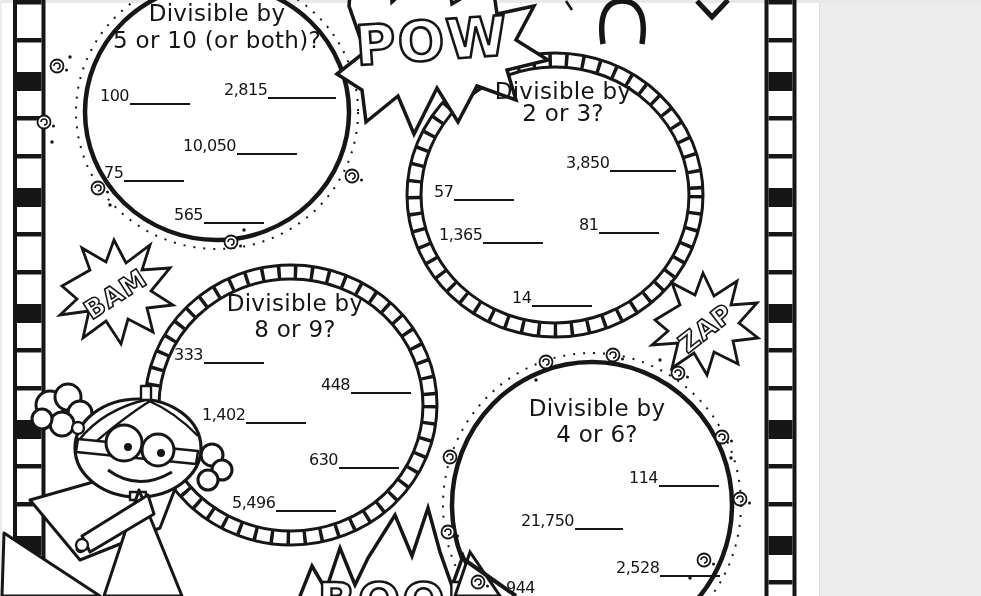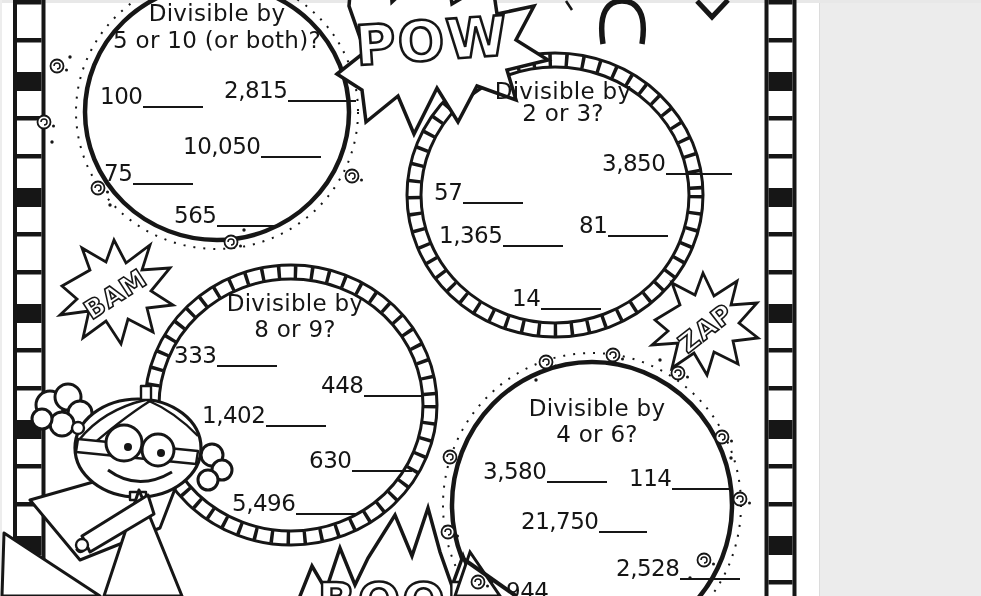--- a/index.html
+++ b/index.html
@@ -9,32 +9,32 @@
   }
   
   .top-hairline{position:absolute;left:0;top:0;width:981px;height:3px;background:#e8e8e8;}
   .left-hairline{position:absolute;left:0;top:0;width:2px;height:596px;background:#ededed;}
   .viewer-panel{position:absolute;left:819px;top:3px;width:162px;height:593px;background:#ececec;border-left:1px solid #dcdcdc;}
   
   #art{position:absolute;left:0;top:0;z-index:1;}
   
   .txt{position:absolute;z-index:2;white-space:nowrap;}
   .ctitle{font-size:23px;letter-spacing:0.3px;text-align:center;width:260px;font-weight:500;}
-  .num{font-size:23px;letter-spacing:-0.5px;font-weight:500;}
+  .num{font-size:16px;letter-spacing:-0.5px;font-weight:500;}
   .blank{display:inline-block;width:60px;height:16px;border-bottom:2.5px solid #161616;transform:translateY(4px);margin-left:1px;}
   
   .t-c1a{left:87px;top:0px;}   .t-c1b{left:87px;top:27px;}
   .t-c2a{left:433px;top:78px;} .t-c2b{left:433px;top:100px;}
   .t-c3a{left:165px;top:290px;}.t-c3b{left:165px;top:316px;}
   .t-c4a{left:467px;top:395px;}.t-c4b{left:467px;top:421px;}
   
   .n-c1-0{left:100px;top:83px;} .n-c1-1{left:224px;top:77px;} .n-c1-2{left:183px;top:133px;}
   .n-c1-3{left:104px;top:160px;} .n-c1-4{left:174px;top:202px;}
   
-  .n-c2-0{left:434px;top:147px;margin-top:32px;} .n-c2-1{left:566px;top:150px;margin-left:36px;} .n-c2-2{left:439px;top:222px;}
+  .n-c2-0{left:434px;top:147px;margin-top:32px;} .n-c2-1{left:566px;top:150px;} .n-c2-2{left:439px;top:222px;}
   .n-c2-3{left:579px;top:212px;} .n-c2-4{left:512px;top:285px;}
   
   .n-c3-0{left:174px;top:342px;} .n-c3-1{left:321px;top:372px;text-align:right;} .n-c3-2{left:202px;top:402px;}
   .n-c3-3{left:309px;top:447px;} .n-c3-4{left:232px;top:490px;}
   
   .n-c4-0{left:483px;top:458px;} .n-c4-1{left:629px;top:465px;text-align:right;} .n-c4-2{left:521px;top:508px;}
   .n-c4-3{left:592px;top:555px;margin-left:24px;} .n-c4-4{left:506px;top:578px;}
   .n-c4-2 .blank{width:48px;} .n-c1-1 .blank{width:68px;} .n-c2-1 .blank{width:66px;}
 </style>
 </head>
@@ -213,19 +213,18 @@
   <div class="txt ctitle t-c3a">Divisible by</div>
   <div class="txt ctitle t-c3b">8 or 9?</div>
   <div class="txt num n-c3-0"><span>333</span><span class="blank"></span></div>
   <div class="txt num n-c3-1"><span>448</span><span class="blank"></span></div>
   <div class="txt num n-c3-2"><span>1,402</span><span class="blank"></span></div>
   <div class="txt num n-c3-3"><span>630</span><span class="blank"></span></div>
   <div class="txt num n-c3-4"><span>5,496</span><span class="blank"></span></div>
 
   <div class="txt ctitle t-c4a">Divisible by</div>
   <div class="txt ctitle t-c4b">4 or 6?</div>
-  <div class="txt num n-c4-0"><span>3,580</span><span class="blank"></span></div>
   <div class="txt num n-c4-1"><span>114</span><span class="blank"></span></div>
   <div class="txt num n-c4-2"><span>21,750</span><span class="blank"></span></div>
   <div class="txt num n-c4-3"><span>2,528</span><span class="blank"></span></div>
   <div class="txt num n-c4-4"><span>944</span></div>
 
 </div>
 
 </body></html>

